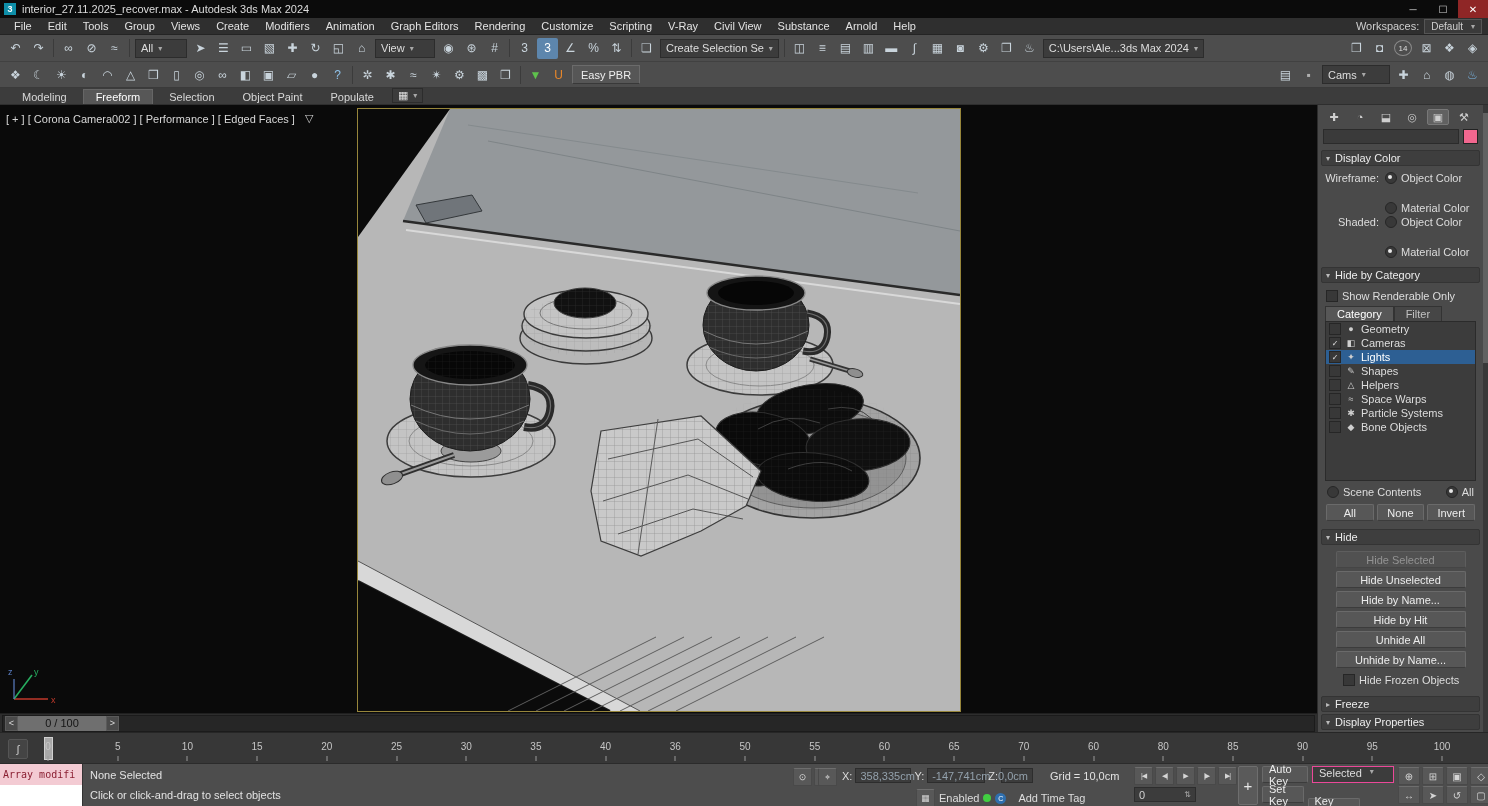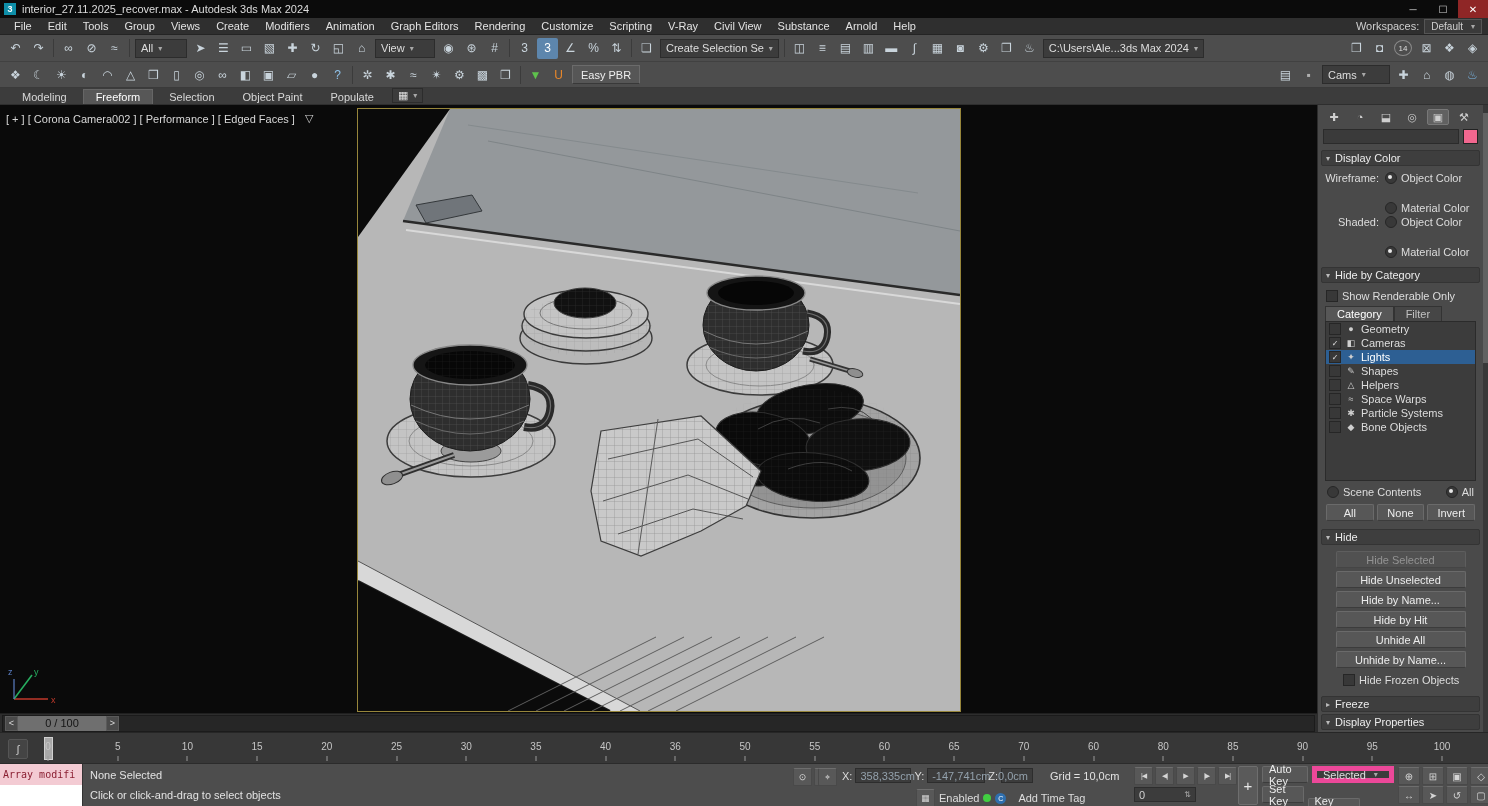--- a/index.html
+++ b/index.html
@@ -130,21 +130,21 @@
             display:flex;align-items:center;justify-content:center;font-size:9px;color:#d5d5d5;border-radius:2px;flex:none;}
   .pb-btn{width:17px;height:16px;background:#585858;border:1px solid #494949;border-top-color:#6e6e6e;
           display:flex;align-items:center;justify-content:center;font-size:7px;letter-spacing:-1px;color:#d5d5d5;border-radius:2px;flex:none;}
   .nav-btn{width:20px;height:16px;background:#585858;border:1px solid #494949;border-top-color:#6e6e6e;
            display:flex;align-items:center;justify-content:center;font-size:10px;color:#d5d5d5;border-radius:2px;flex:none;}
   .cluster{position:absolute;display:flex;gap:2px;align-items:center;}
   .sb-field{background:#3c3c3c;border:1px solid #2d2d2d;height:15px;display:flex;align-items:center;
             padding:0 4px;color:#93a1ac;box-sizing:border-box;}
   .sb-btn{background:#575757;border:1px solid #6a6a6a;border-bottom-color:#3c3c3c;border-radius:2px;
           color:#ececec;display:flex;align-items:center;justify-content:center;height:17px;padding:0 6px;box-sizing:border-box;}
-  .sb-dd{background:#3c3c3c;border:5px solid #ec4899;height:17px;display:flex;align-items:center;
+  .sb-dd{background:#3c3c3c;border:1px solid #ec4899;height:17px;display:flex;align-items:flex-start;
          gap:8px;padding:0 6px;color:#dedede;box-sizing:border-box;}
   .set-keys-big{position:absolute;left:1238px;top:2px;width:18px;height:37px;background:#5a5a5a;
                 border:1px solid #6e6e6e;border-radius:2px;color:#e8e8e8;font-size:15px;display:flex;
                 align-items:center;justify-content:center;}
   .dot{width:8px;height:8px;border-radius:50%;flex:none;}
   .corona{width:11px;height:11px;border-radius:50%;color:#fff;font-size:7px;display:flex;
           align-items:center;justify-content:center;flex:none;}
 </style>
 </head>
 <body>

